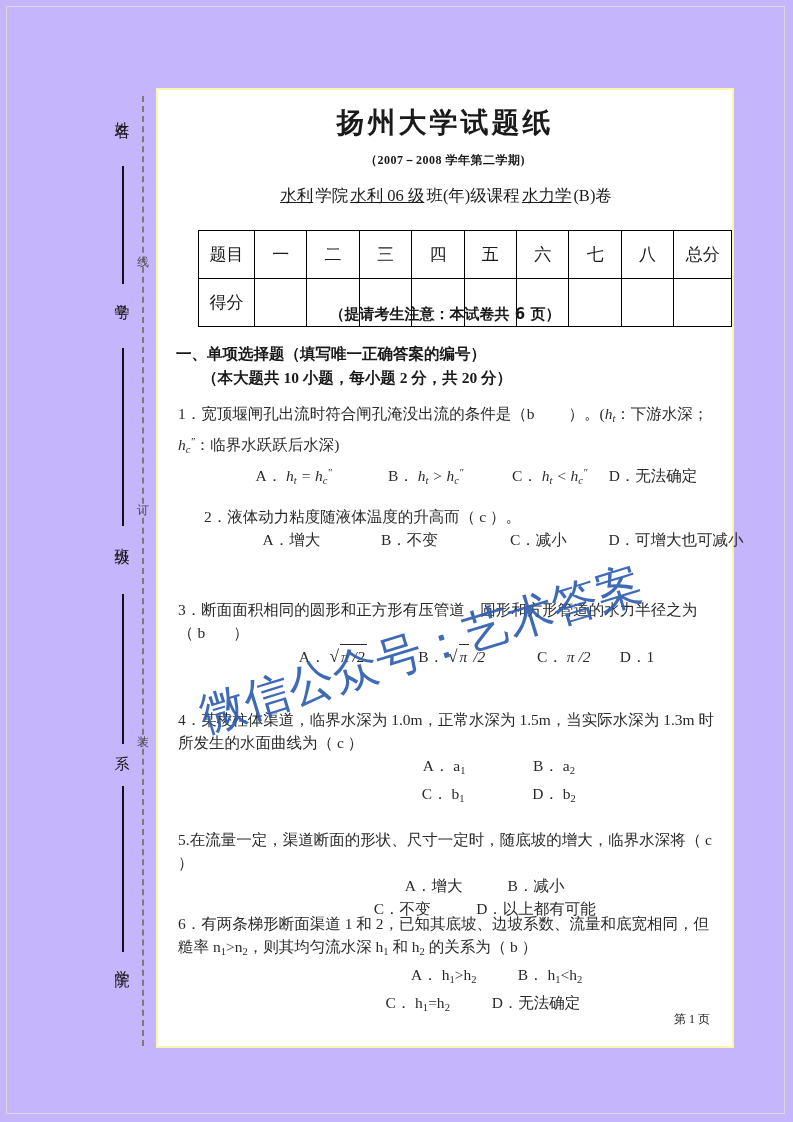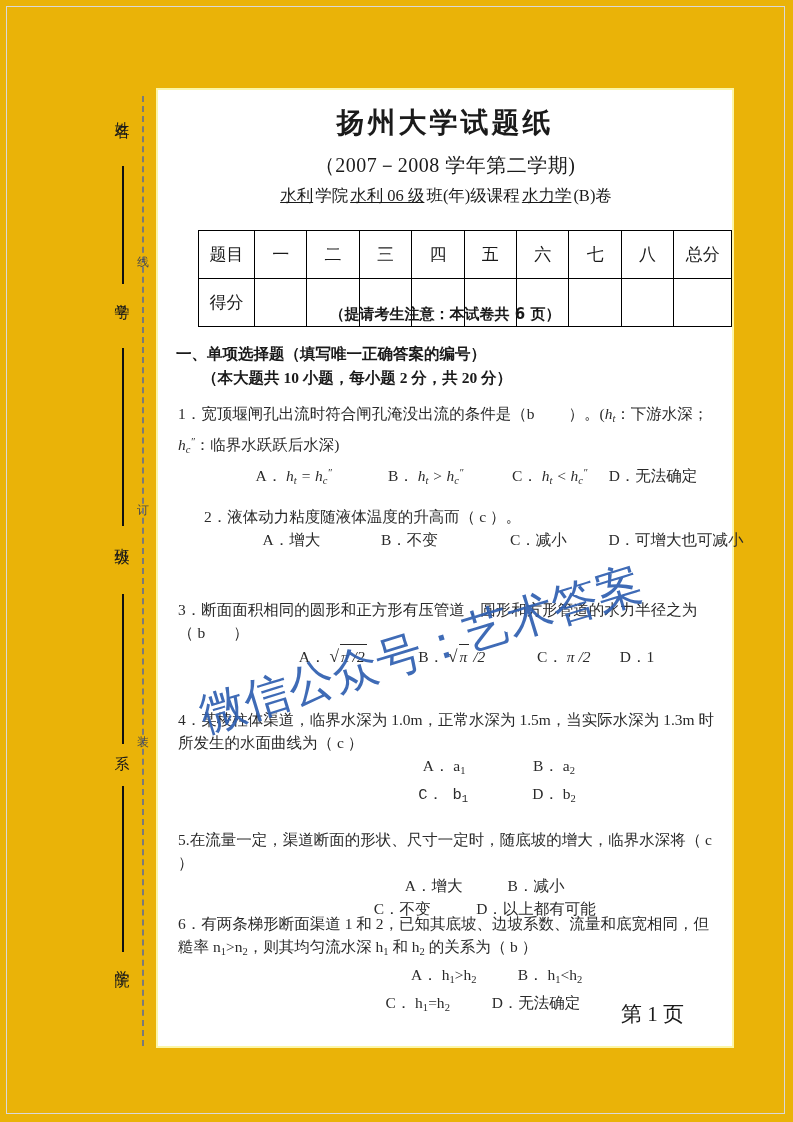--- a/index.html
+++ b/index.html
@@ -14,21 +14,21 @@
     font-family: "Liberation Serif", "DejaVu Serif", serif;
     color: #1a1a1a;
     overflow: hidden;
   }
 
   
   #page {
     position: absolute;
     left: 0; top: 0;
     width: 793px; height: 1122px;
-    background: #eab308;
+    background: #c4b5fd;
   }
 
   
   #page-edge {
     position: absolute;
     left: 6px; top: 6px;
     width: 779px; height: 1108px;
     border: 1px solid #d9d9d9;
     box-sizing: border-box;
   }
@@ -86,22 +86,23 @@
     font-family: "DejaVu Sans", "Liberation Sans", sans-serif;
     font-weight: bold;
     font-size: 28px;
     letter-spacing: 3px;
   }
   #doc-term {
     position: absolute;
     left: 0; top: 62px;
     width: 100%;
     text-align: center;
-    font-size: 20px;
+    font-size: 12px;
     letter-spacing: 0.5px;
+    font-weight: bold;
   }
   #doc-meta {
     position: absolute;
     left: 0; top: 95px;
     width: 100%;
     text-align: center;
     font-size: 16.5px;
     white-space: nowrap;
   }
   #doc-meta .u {
@@ -179,22 +180,22 @@
     display: inline-block;
     border-top: 1px solid #2a2a2a;
     padding: 0 2px 0 1px;
     margin-left: 1px;
   }
   .radical { font-size: 1.12em; }
 
   
   #page-footer {
     position: absolute;
-    right: 48px; bottom: 18px;
-    font-size: 21px;
+    right: 22px; bottom: 18px;
+    font-size: 12px;
   }
 
   
   #watermark {
     position: absolute;
     left: 178px; top: 508px;
     width: 520px; height: 190px;
     pointer-events: none;
     z-index: 50;
   }
@@ -320,21 +321,21 @@
     <div class="q" style="top:618px;">
       <span class="stem"><span>4．</span><span>某棱柱体渠道，临界水深为 1.0m，正常水深为 1.5m，当实际水深为 1.3m 时</span></span>
       <span class="stem-indent">所发生的水面曲线为（   c  ）</span>
       <span class="opts" style="padding-left:26px;">
         <span class="opt-row">
           <span class="opt" style="width:178px;"><span>A．</span>
             a<sub>1</sub></span><span class="opt"><span>B．</span>
             a<sub>2</sub></span>
         </span>
         <span class="opt-row">
-          <span class="opt" style="width:178px;font-family:Liberation Mono, monospace;"><span>C．</span>
+          <span class="opt" style="width:178px;"><span>C．</span>
             b<sub>1</sub></span><span class="opt"><span>D．</span>
             b<sub>2</sub></span>
         </span>
       </span>
     </div>
 
     <div class="q" style="top:738px;">
       <span class="stem"><span>5.</span><span>在流量一定，渠道断面的形状、尺寸一定时，随底坡的增大，临界水深将（ c ）</span></span>
       <span class="opts">
         <span class="opt-row">

